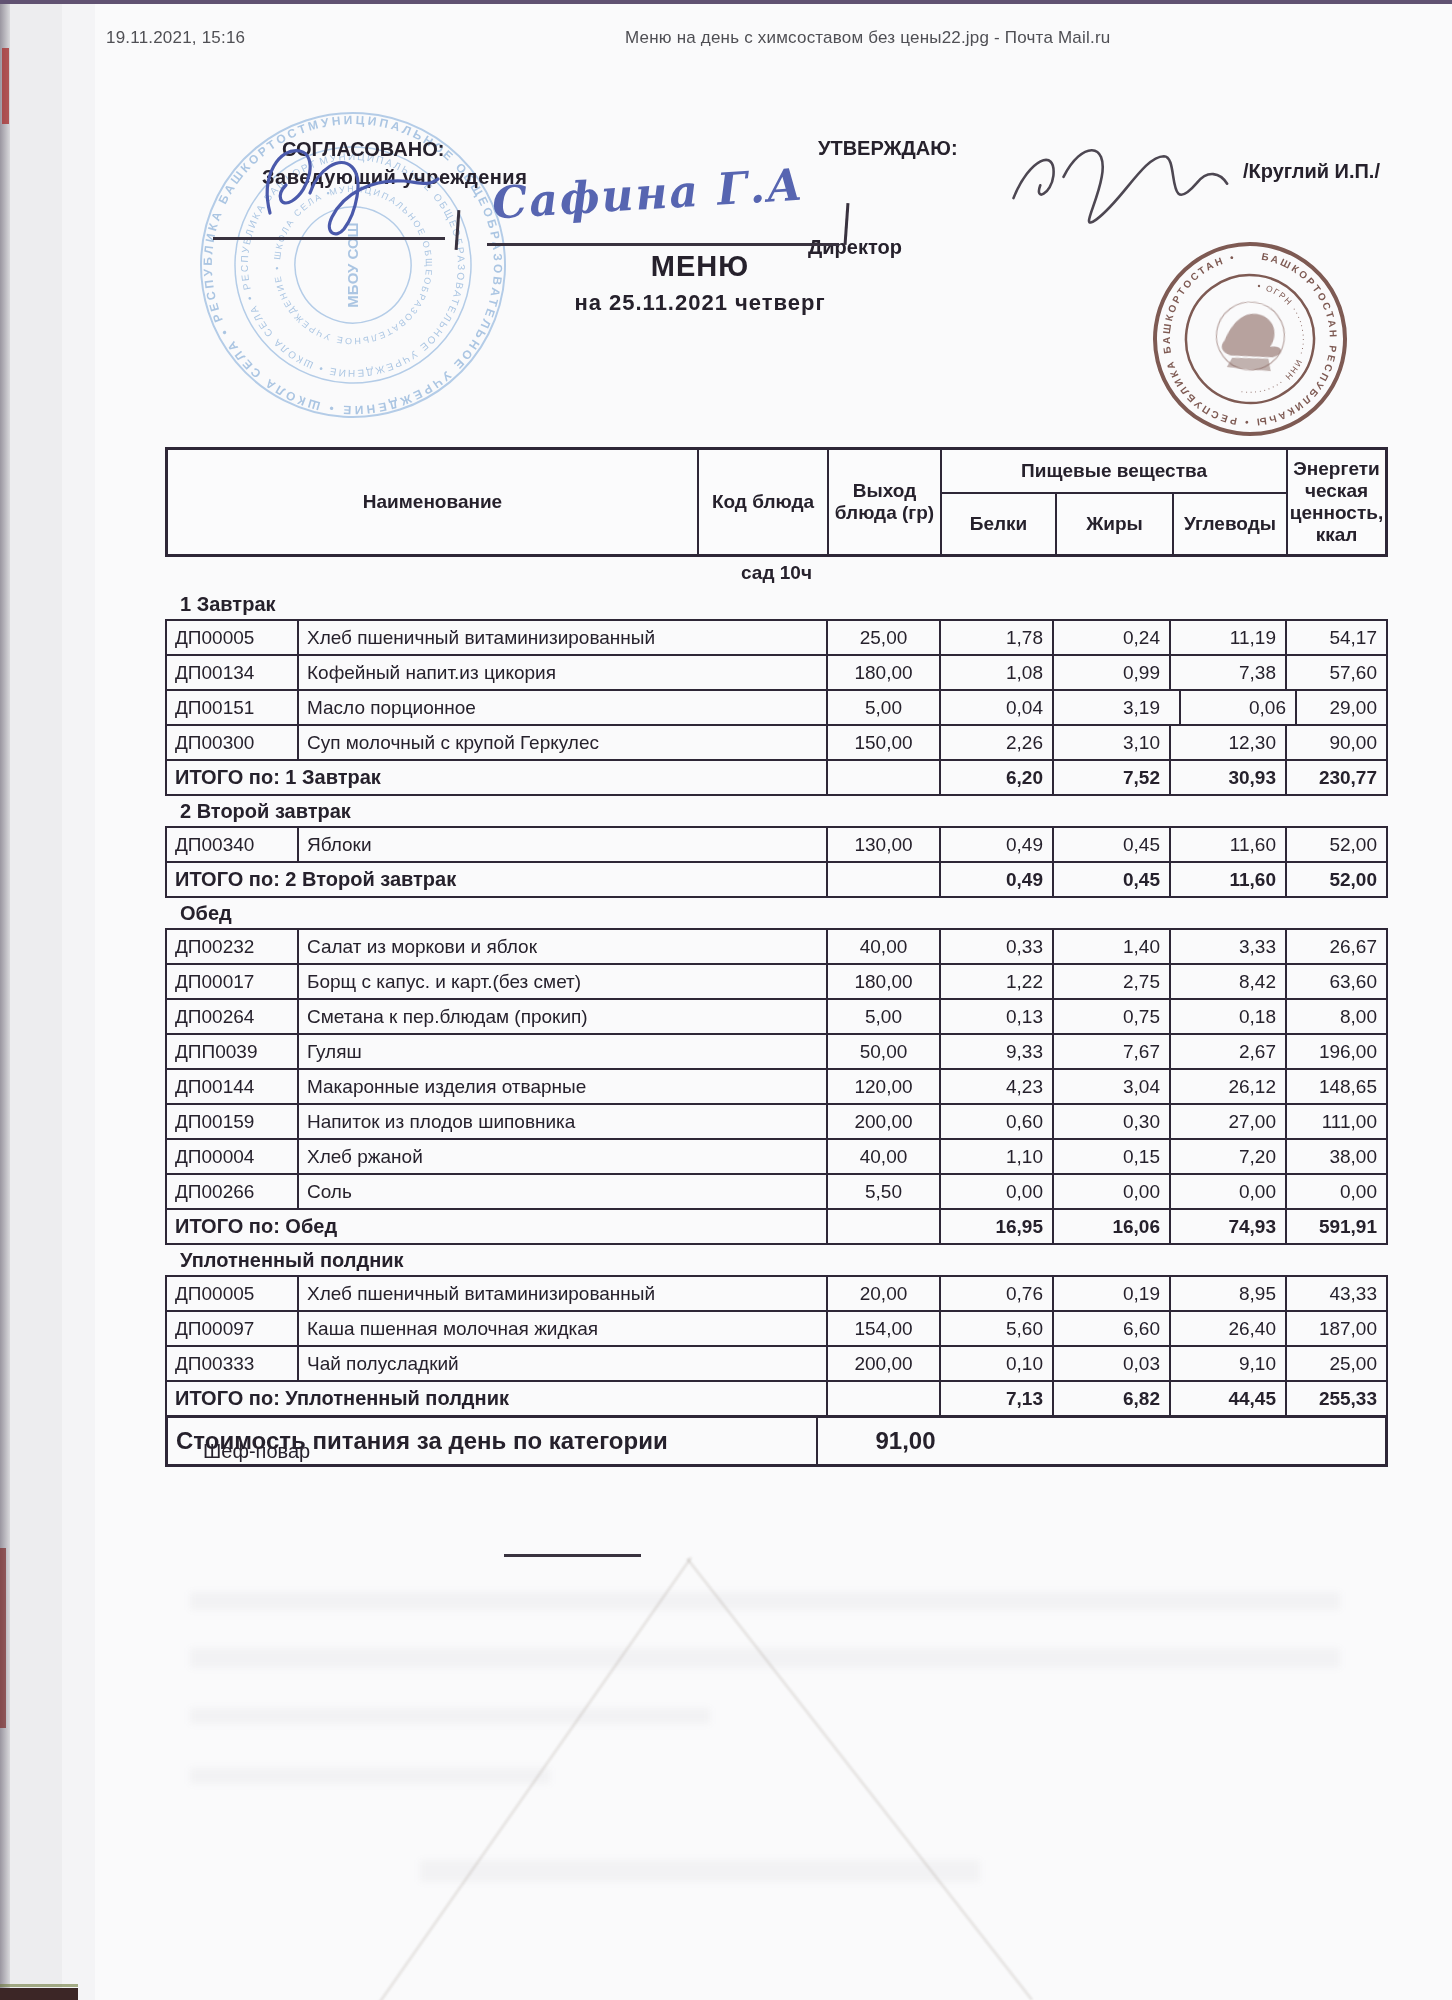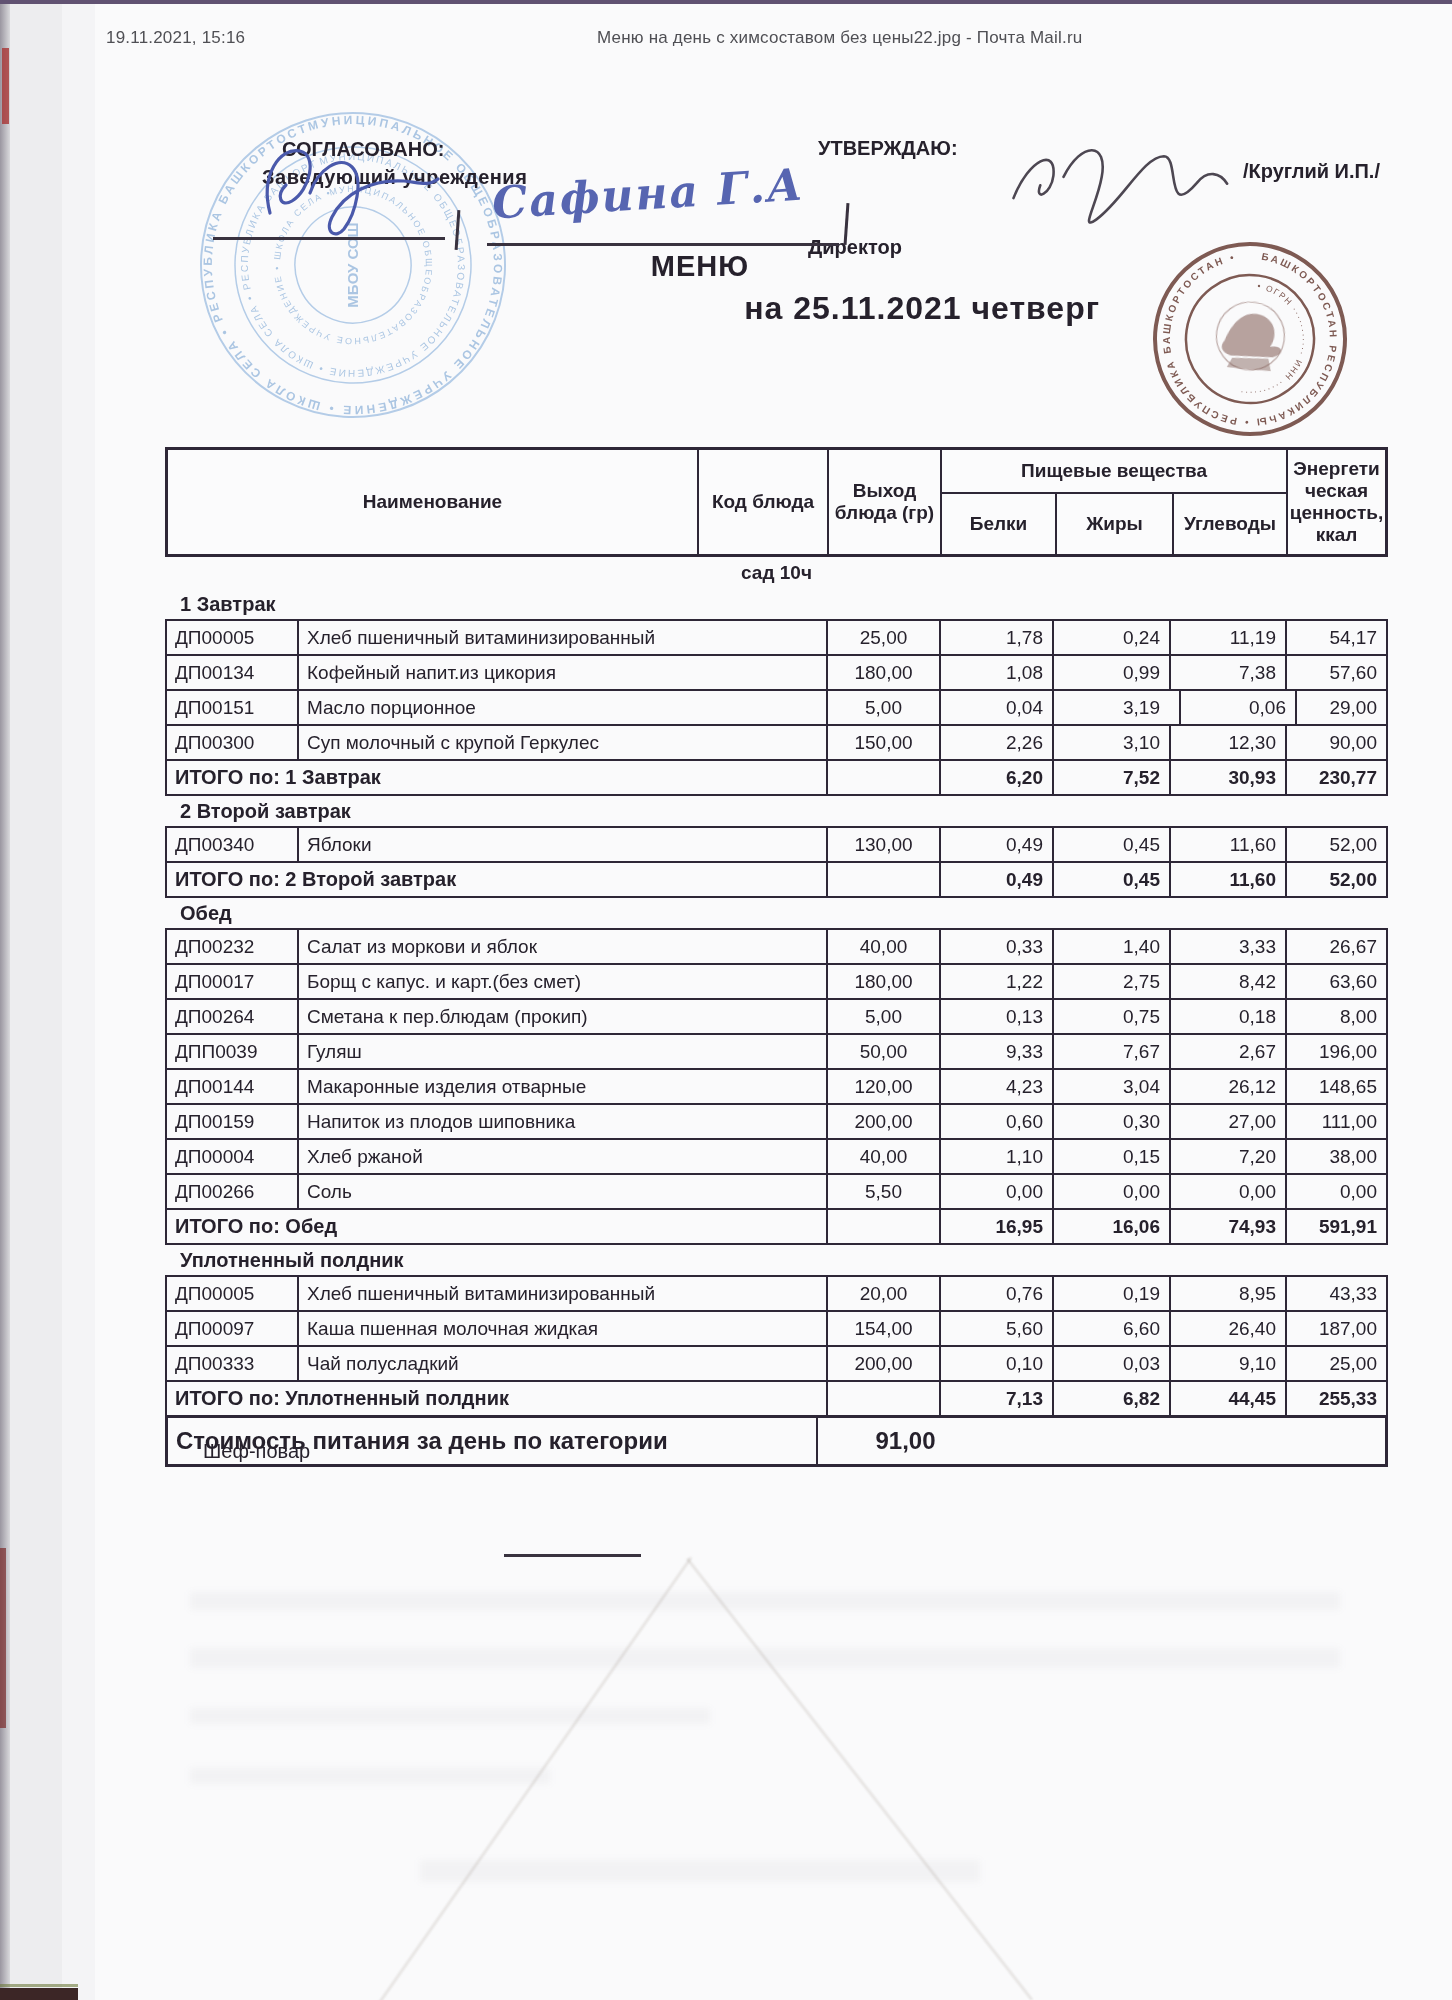--- a/index.html
+++ b/index.html
@@ -18,21 +18,21 @@
 
   .b{font-weight:bold;}
 
   .agreed-label{left:282px;top:138px;font-size:20px;}
   .agreed-role{left:262px;top:166px;font-size:20px;letter-spacing:.5px;}
   .approve-label{left:818px;top:137px;font-size:20px;}
   .approve-role{left:808px;top:236px;font-size:20px;}
   .approver-name{left:1243px;top:160px;font-size:20px;}
 
   .menu-title{left:300px;top:250px;width:800px;text-align:center;font-size:29px;letter-spacing:1px;}
-  .menu-date{left:300px;top:290px;width:800px;text-align:right;font-size:32px;letter-spacing:1px;}
+  .menu-date{left:300px;top:290px;width:800px;text-align:center;font-size:22px;letter-spacing:1px;}
 
   
   .sig-underline{height:3px;background:#39323f;}
   .u1{left:213px;top:237px;width:232px;}
   .u2{left:487px;top:243px;width:352px;}
   .bar{width:3px;background:#39323f;}
   .bar1{left:456px;top:210px;height:40px;transform:rotate(4deg);}
   .bar2{left:845px;top:203px;height:42px;transform:rotate(4deg);}
   .safina-name{left:492px;top:168px;font-family:"DejaVu Serif",serif;font-style:italic;font-weight:bold;
                font-size:44px;color:#4a59ab;transform:rotate(-3.5deg);letter-spacing:2px;opacity:.92;}
@@ -77,21 +77,21 @@
 <div id="page">
 
   <div class="abs scan-left"></div>
   <div class="abs scan-top"></div>
   <div class="abs redmark1"></div>
   <div class="abs redmark2"></div>
   <div class="abs btm-line"></div>
   <div class="abs btm-corner"></div>
 
   <div class="abs hdr-txt" style="left:106px;top:28px;">19.11.2021, 15:16</div>
-  <div class="abs hdr-txt" style="left:597px;top:28px;">Меню на день с химсоставом без цены22.jpg - Почта Mail.ru</div>
+  <div class="abs hdr-txt" style="left:625px;top:28px;">Меню на день с химсоставом без цены22.jpg - Почта Mail.ru</div>
 
   <svg class="abs" style="left:188px;top:100px;opacity:.62;transform:rotate(-18deg);" width="330" height="330" viewBox="0 0 330 330">
     <defs>
       <path id="br1" d="M165 24 A141 141 0 1 1 164.9 24" fill="none"></path>
       <path id="br2" d="M165 60 A105 105 0 1 1 164.9 60" fill="none"></path>
       <path id="br3" d="M165 92 A73 73 0 1 1 164.9 92" fill="none"></path>
     </defs>
     <circle cx="165" cy="165" r="152" fill="none" stroke="#8ab1dc" stroke-width="2"></circle>
     <circle cx="165" cy="165" r="118" fill="none" stroke="#8ab1dc" stroke-width="1.5"></circle>
     <circle cx="165" cy="165" r="58" fill="none" stroke="#8ab1dc" stroke-width="1.5"></circle>

